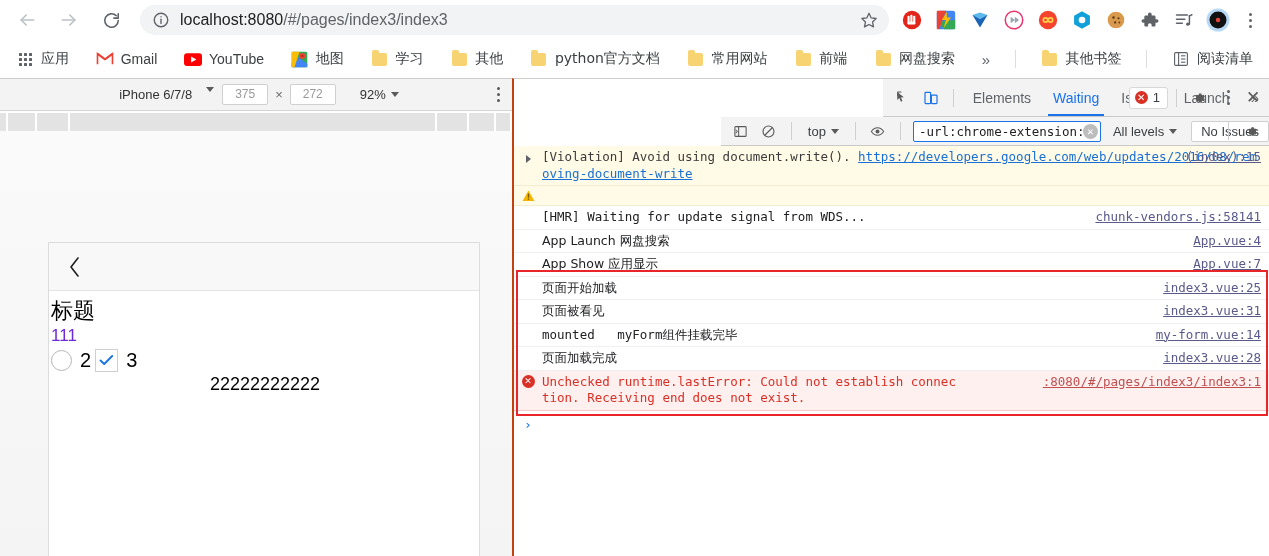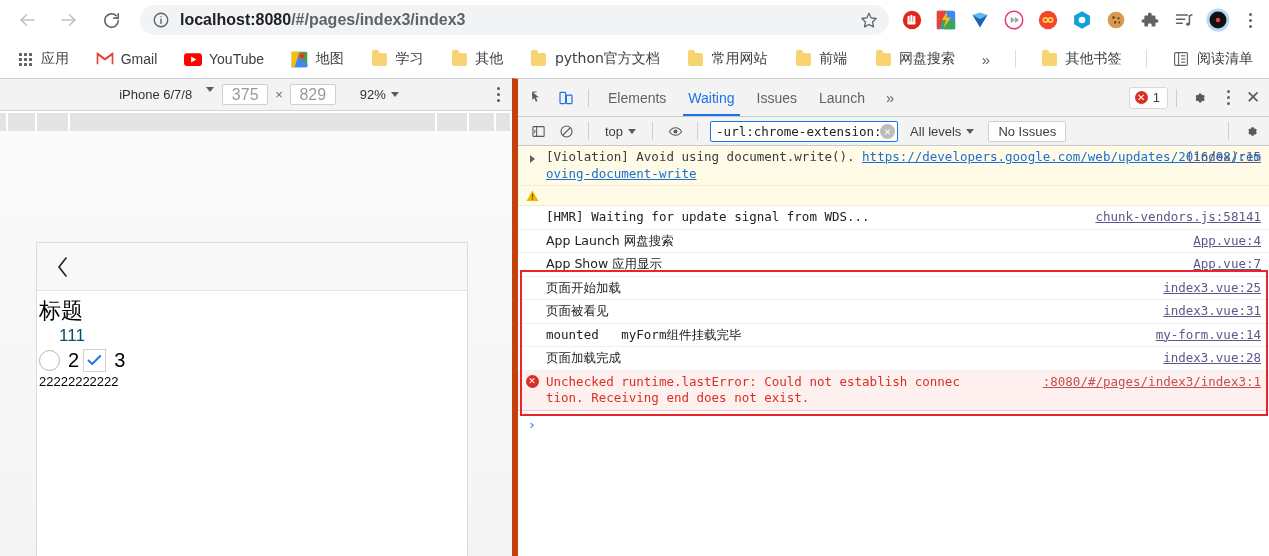--- a/index.html
+++ b/index.html
@@ -8,21 +8,21 @@
     width: 1269px; height: 556px;
     overflow: hidden;
     background: #ffffff;
     font-family: "Liberation Sans", sans-serif;
   }
   .page { position: relative; width: 1269px; height: 556px; background:#fff; }
 
   
   .browser-top { height: 78px; background:#ffffff; position:relative; }
 
-  .nav-row { height: 40px; display:flex; align-items:center; padding: 0 6px; font-weight: bold; }
+  .nav-row { height: 40px; display:flex; align-items:center; padding: 0 6px; }
   .nav-btn {
     width: 34px; height: 34px; margin: 0 4px;
     display:flex; align-items:center; justify-content:center;
     border-radius: 50%; color:#5f6368;
   }
   .nav-btn svg { display:block; }
   .nav-btn.disabled { color:#bdc1c6; }
 
   .omnibox {
     flex: 1; height: 30px; background:#f1f3f4; border-radius: 16px;
@@ -73,63 +73,63 @@
   }
   .device-toolbar {
     height: 32px; background:#f3f3f3; border-bottom:1px solid #d4d4d4;
     display:flex; align-items:center; justify-content:center; position:relative;
     font-size: 13px; color:#333;
   }
   .dev-select { display:flex; align-items:flex-start; gap:14px; padding: 0 6px; }
   .caret { width:0; height:0; border-left:4px solid transparent; border-right:4px solid transparent; border-top:5px solid #5a5a5a; }
   .dim-input {
     width: 46px; height: 21px; border:1px solid #d0d0d0; background:#fff;
-    text-align:center; font-size:16px; color:#9a9a9a; line-height:19px; margin: 0 2px;
+    text-align:center; font-size:12px; color:#9a9a9a; line-height:19px; margin: 0 2px;
     border-radius:2px;
   }
   .times { color:#6b6b6b; font-size:13px; margin: 0 5px; }
   .zoom-sel { display:flex; align-items:center; gap:5px; margin-left:22px; }
   .dev-kebab { position:absolute; right: 12px; display:flex; flex-direction:column; gap:3px; }
   .dev-kebab i { width:3px; height:3px; border-radius:50%; background:#5a5a5a; display:block; }
 
   .ruler { height: 20px; background:#ffffff; position:relative; }
   .ruler .seg { position:absolute; top:2px; height:18px; background:#e3e3e3; }
   .ruler .tick { position:absolute; top:2px; width:2px; height:18px; background:#ffffff; }
 
-  .viewport-wrap { position:absolute; top: 53px; left:0; width:512px; height: 425px; }
+  .viewport-wrap { position:absolute; top: 53px; left:12px; width:512px; height: 425px; }
   .phone {
     position:absolute; left: 36px; top: 110px; width: 432px; height: 400px;
     background:#ffffff; border:1px solid #dcdcdc; border-bottom:none;
   }
   .phone-header {
     height: 48px; background:#f8f8f8; border-bottom:1px solid #e4e4e4;
     display:flex; align-items:center; padding-left: 14px;
   }
   .back-chevron {
     width: 22px; height:22px; color:#222;
     display:flex; align-items:center; justify-content:center; font-size: 24px; line-height:1;
   }
   .phone-body { padding: 6px 0 0 0; }
   .p-title { font-size: 22px; color:#000; padding: 0 0 0 2px; line-height: 1.25; }
-  .p-sub   { font-size: 17px; color:#0c4a6e; padding: 0 0 0 2px; line-height:1.3;margin-left:20px; }
+  .p-sub   { font-size: 17px; color:#6d28d9; padding: 0 0 0 2px; line-height:1.3; }
   .p-row { display:flex; align-items:center; padding: 2px 0 0 2px; gap: 0; }
   .radio-circle { width:21px; height:21px; border-radius:50%; border:1px solid #b5b5b5; background:#fff; display:block; }
   .row-num { font-size: 20px; color:#000; margin: 0 4px 0 8px; }
   .checkbox-box {
     width: 23px; height: 23px; border:1px solid #cfcfcf; background:#fff;
     display:flex; align-items:center; justify-content:center;
   }
   .checkbox-box svg { display:block; }
-  .p-long { font-size: 13px; color:#000; padding: 2px 0 0 2px; letter-spacing: 0px; }
+  .p-long { font-size: 18px; color:#000; padding: 2px 0 0 2px; letter-spacing: 0px; text-align: center; }
 
   
   .devtools {
     width: 757px; height: 478px; background:#ffffff;
-    border-left: 6px solid #c2410c; border-top:1px solid #cdcdcd;
-    display:flex; flex-direction:column; position:relative;
+    border-left: 2px solid #c2410c; border-top:1px solid #cdcdcd;
+    display:flex; flex-direction:column; position:relative;align-items:flex-end;
   }
   .dt-tabbar {
     height: 38px; background:#f3f3f3; border-bottom:1px solid #cacaca;
     display:flex; align-items:center; padding-left: 6px; position:relative;
   }
   .dt-iconbtn { width:28px; height:28px; display:flex; align-items:center; justify-content:center; color:#5a5a5a; }
   .dt-iconbtn.active { color:#1a73e8; }
   .vsep { width:1px; height:18px; background:#cfcfcf; margin: 0 8px; }
   .dt-tab {
     font-size: 14px; color:#5f6368; padding: 0 11px; height:37px;
@@ -454,21 +454,21 @@
 
     <div class="device-pane">
 
       <div class="device-toolbar">
         <div class="dev-select">
           <span>iPhone 6/7/8</span>
           <span class="caret"></span>
         </div>
         <div class="dim-input">375</div>
         <span class="times">×</span>
-        <div class="dim-input">829</div>
+        <div class="dim-input">272</div>
         <div class="zoom-sel">
           <span>92%</span>
           <span class="caret"></span>
         </div>
         <div class="dev-kebab">
             <i></i>
             <i></i>
             <i></i>
           </div>
       </div>

